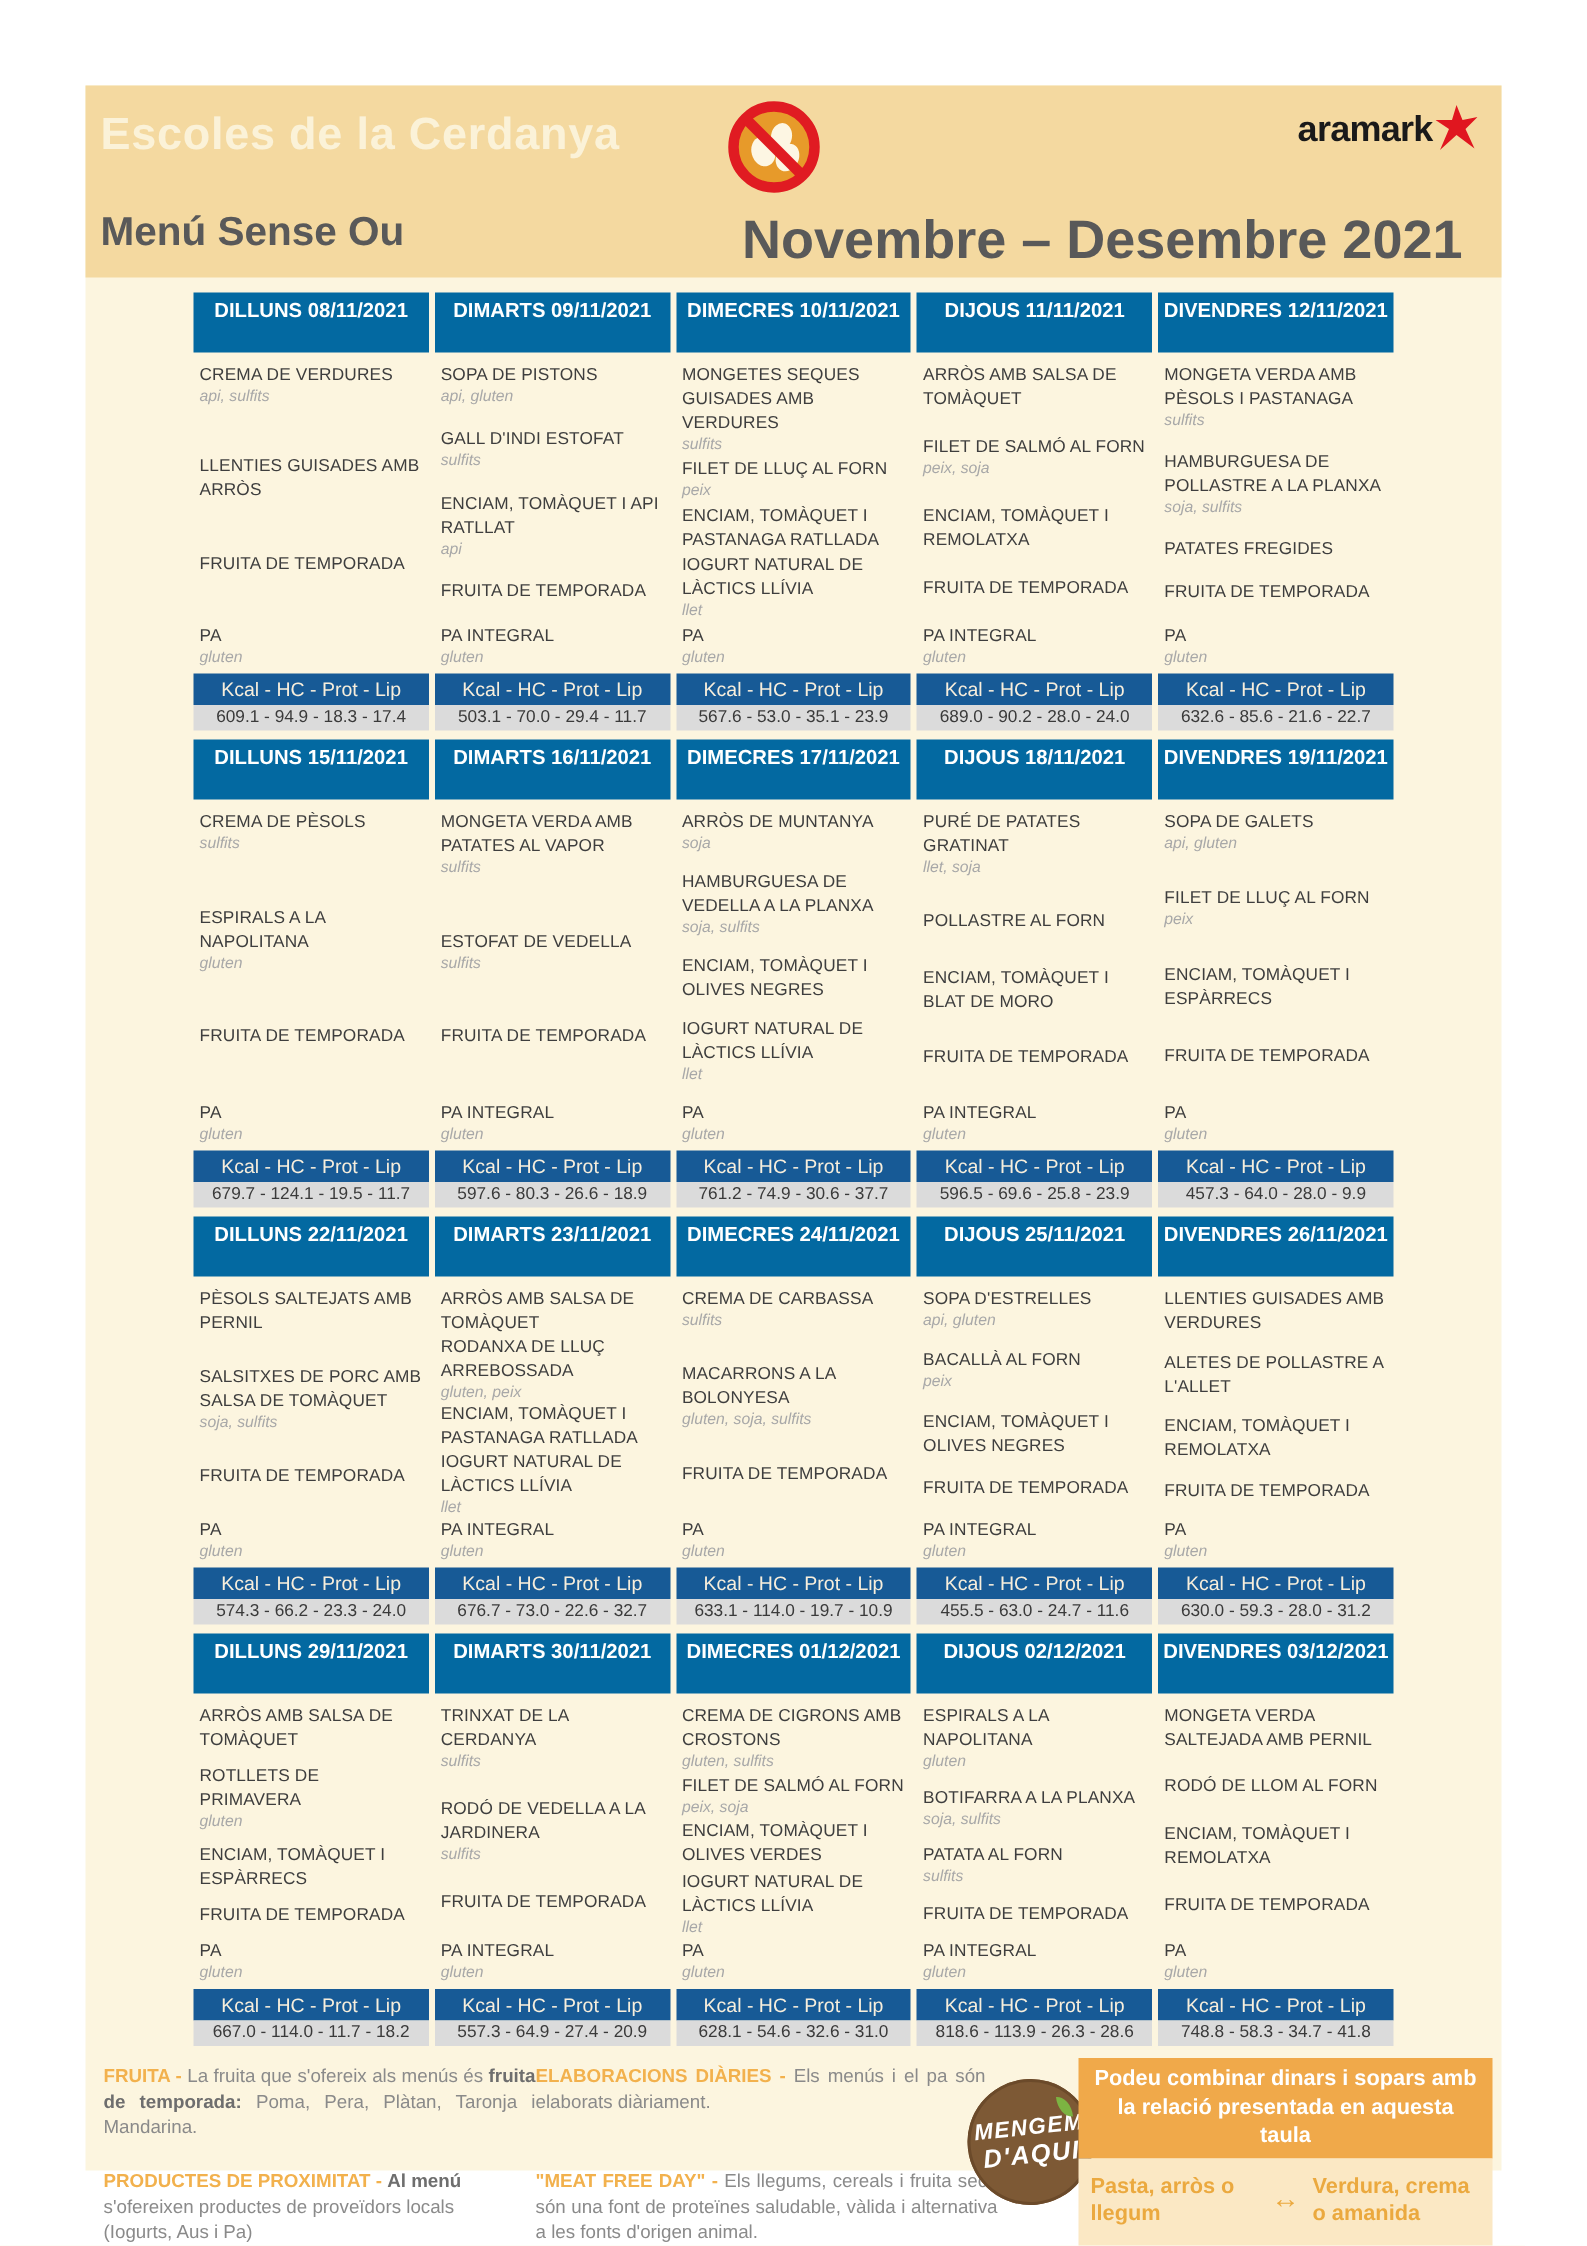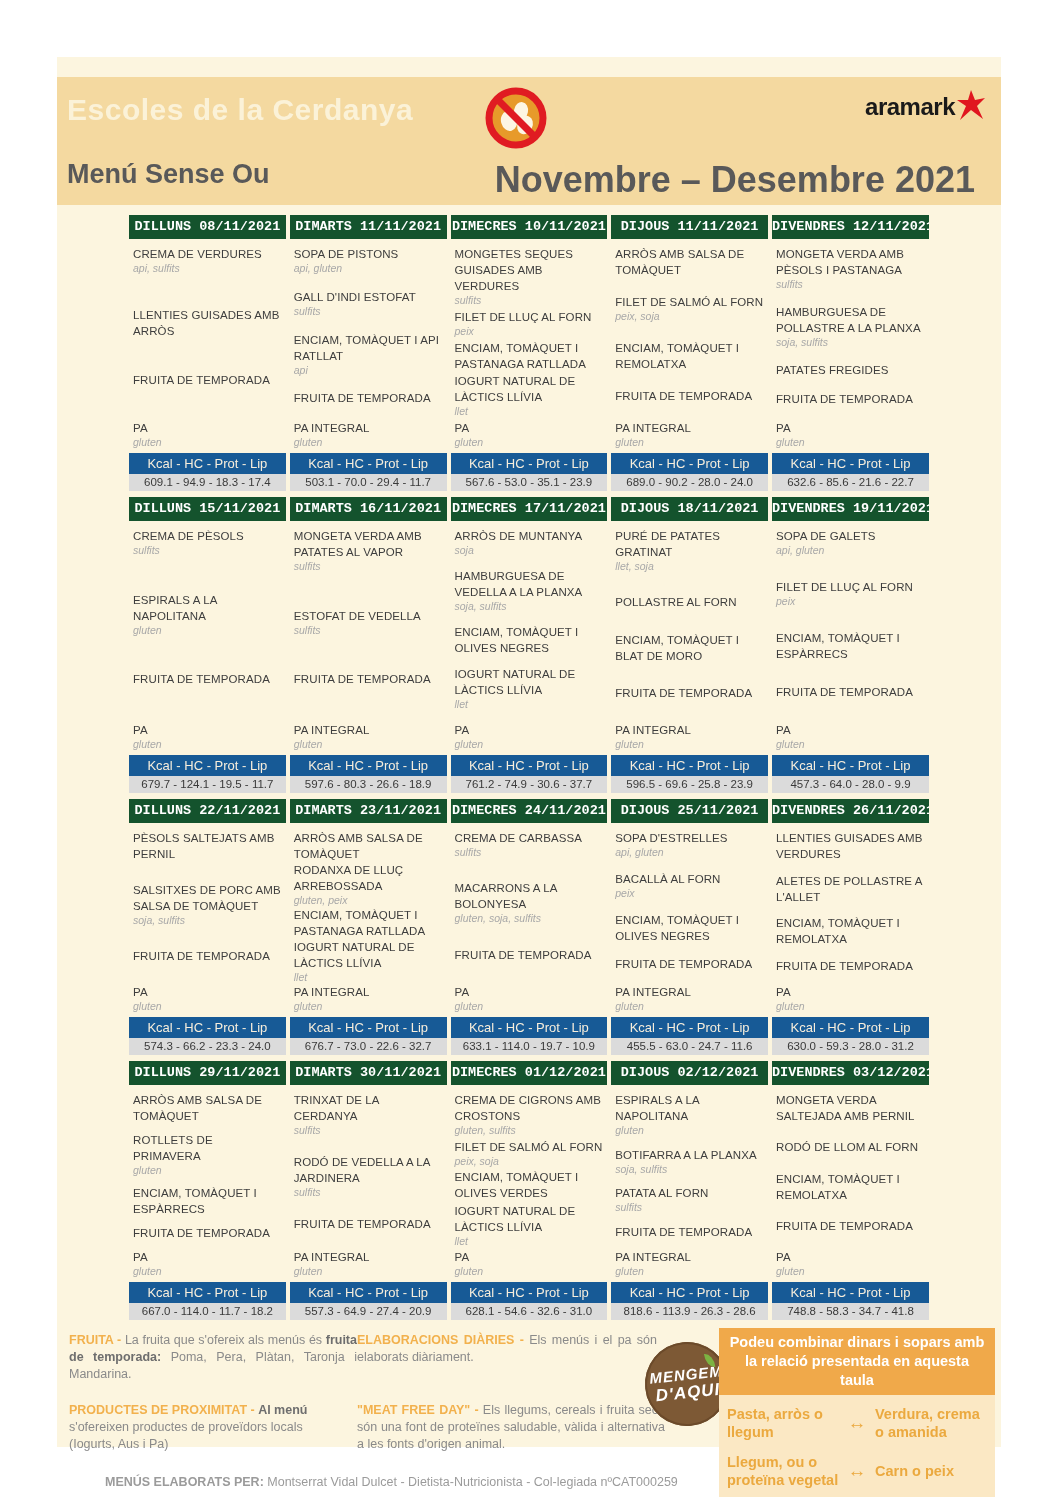--- a/index.html
+++ b/index.html
@@ -1,33 +1,33 @@
 <!DOCTYPE html>
 <html><head>
 <meta charset="utf-8">
 <style>
   * { margin:0; padding:0; box-sizing:border-box; }
   body { font-family:"Liberation Sans", sans-serif; background:#ffffff; }
   .page { position:relative; width:1058px; height:1497px; background:#ffffff; overflow:hidden; }
   .content { position:absolute; left:57px; top:57px; width:944px; height:1390px; background:#FCF5DF; }
 
   
-  .banner { position:relative; width:100%; height:128px; background:#F4D9A0;margin-top:20px; }
+  .banner { position:relative; width:100%; height:128px; background:#F4D9A0; }
   .school-title { position:absolute; left:10px; top:16px; font-size:30px; font-weight:bold; color:#FBF2D8; letter-spacing:0.5px; }
   .menu-type { position:absolute; left:10px; top:82px; font-size:27px; font-weight:bold; color:#595959; }
   .period { position:absolute; right:26px; top:82px; font-size:36px; font-weight:bold; color:#595959; }
   .no-egg { position:absolute; left:428px; top:10px; width:62px; height:62px; }
   .brand { position:absolute; right:16px; top:12px; display:flex; align-items:flex-end; gap:2px; }
   .brand-text { font-size:24px; font-weight:bold; color:#1a1a1a; letter-spacing:-0.5px; }
 
   
   .menu-table { width:800px; margin:10px auto 0 auto; }
   .week-row { display:flex; gap:4px; margin-bottom:6px; }
   .day { flex:1; width:157px; display:flex; flex-direction:column; background:transparent; }
-  .day-header { height:24px; line-height:24px; background:#14532d; color:#ffffff; font-size:13.5px; font-weight:bold; text-align:center; white-space:nowrap; overflow:hidden;font-family:Liberation Mono, monospace; }
+  .day-header { height:40px; line-height:24px; background:#0369a1; color:#ffffff; font-size:13.5px; font-weight:bold; text-align:center; white-space:nowrap; overflow:hidden; }
   .day-body { padding:7px 4px 4px 4px; display:flex; flex-direction:column; justify-content:space-between; overflow:hidden; }
   .week-0 .day-body { height:214px; }
   .week-1 .day-body { height:234px; }
   .week-2 .day-body { height:194px; }
   .week-3 .day-body { height:197px; }
   .course-text { font-size:11.5px; line-height:16px; color:#3E3E3E; letter-spacing:0.1px; }
   .allergens { font-size:10.5px; line-height:13px; color:#A8A8A8; font-style:italic; }
   .kcal-head { height:21px; line-height:21px; background:#175A96; color:#F7EEDC; font-size:13px; text-align:center; }
   .kcal-vals { height:17px; line-height:17px; background:#DBDBDB; color:#3A3A3A; font-size:11.5px; text-align:center; }
 
@@ -101,21 +101,21 @@
               </div>
               <div class="course bread">
                 <div class="course-text">PA</div>
                 <div class="allergens">gluten</div>
               </div>
             </div>
         <div class="kcal-head">Kcal - HC - Prot - Lip</div>
         <div class="kcal-vals">609.1 - 94.9 - 18.3 - 17.4</div>
       </div>
           <div class="day">
-        <div class="day-header">DIMARTS 11/11/2021</div>
+        <div class="day-header">DIMARTS 09/11/2021</div>
         <div class="day-body">
               <div class="course">
                 <div class="course-text">SOPA DE PISTONS</div>
                 <div class="allergens">api, gluten</div>
               </div>
               <div class="course">
                 <div class="course-text">GALL D'INDI ESTOFAT</div>
                 <div class="allergens">sulfits</div>
               </div>
               <div class="course">

